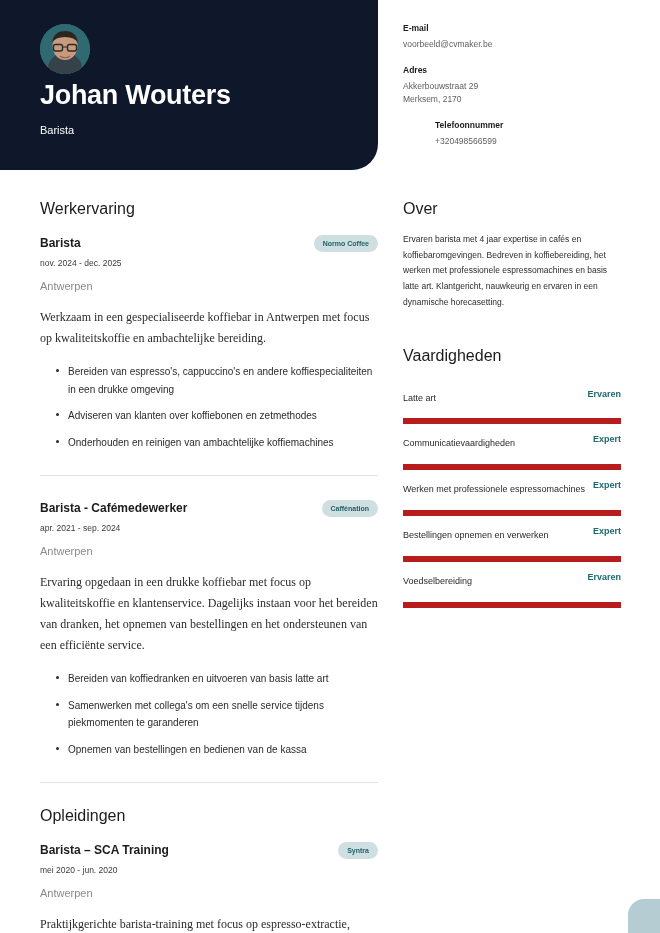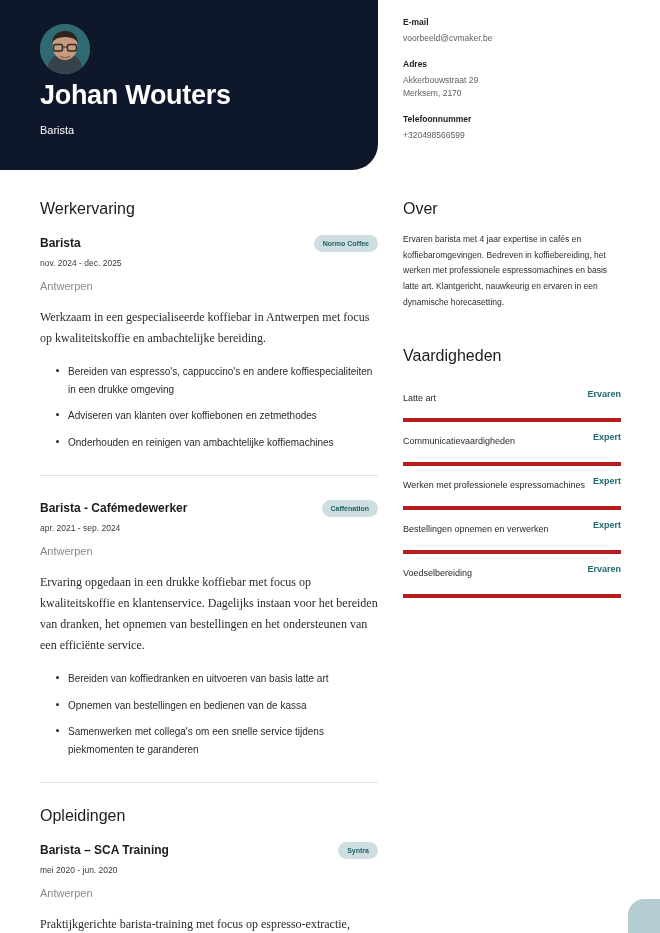--- a/index.html
+++ b/index.html
@@ -50,25 +50,25 @@
     left: 40px;
     top: 124px;
     font-size: 11px;
     color: #ffffff;
   }
 
   
   .contact {
     position: absolute;
     left: 403px;
-    top: 17px;
+    top: 23px;
     width: 230px;
   }
   .contact-group { margin-bottom: 15px; }
-  .contact-group:last-child { margin-bottom: 0; }
+  .contact-group:last-child { margin-bottom: 0; margin-left: 32px; }
   .contact-label {
     font-size: 8.5px;
     font-weight: bold;
     color: #1c1c1c;
     margin-bottom: 5px;
   }
   .contact-value {
     font-size: 8.5px;
     color: #5e5e5e;
     line-height: 1.45;
@@ -174,21 +174,21 @@
     color: #2b2b2b;
     line-height: 1.85;
   }
 
   
   .skills { margin-top: 0; }
   .skill-row {
     display: flex;
     align-items: flex-start;
     justify-content: space-between;
-    border-bottom: 4px solid #b91c1c;
+    border-bottom: 6px solid #b91c1c;
     padding: 10px 0 11px 0;
     gap: 8px;
   }
   .skill-row:first-child { border-top: none; }
   .skill-name {
     font-size: 9px;
     color: #2b2b2b;
     line-height: 2.1;
   }
   .skill-level {
@@ -272,22 +272,22 @@
   <div class="entry">
     <div class="entry-head">
       <div class="entry-title">Barista - Cafémedewerker</div>
       <div class="badge">Caffénation</div>
     </div>
     <div class="entry-dates">apr. 2021 - sep. 2024</div>
     <div class="entry-place">Antwerpen</div>
     <div class="entry-desc">Ervaring opgedaan in een drukke koffiebar met focus op kwaliteitskoffie en klantenservice. Dagelijks instaan voor het bereiden van dranken, het opnemen van bestellingen en het ondersteunen van een efficiënte service.</div>
     <ul class="entry-bullets">
       <li>Bereiden van koffiedranken en uitvoeren van basis latte art</li>
+      <li>Samenwerken met collega's om een snelle service tijdens piekmomenten te garanderen</li>
       <li>Opnemen van bestellingen en bedienen van de kassa</li>
-      <li>Samenwerken met collega's om een snelle service tijdens piekmomenten te garanderen</li>
     </ul>
   </div>
 
   <div class="divider"></div>
 
   <div class="section-title">Opleidingen</div>
 
   <div class="entry">
     <div class="entry-head">
       <div class="entry-title">Barista – SCA Training</div>

